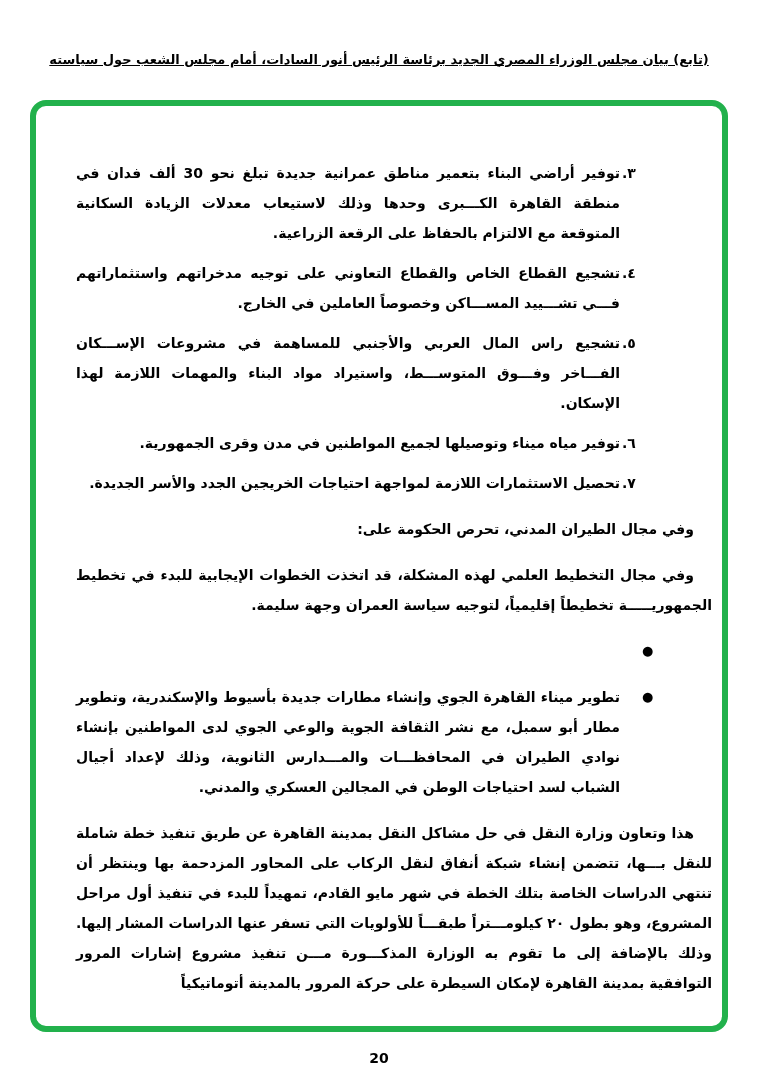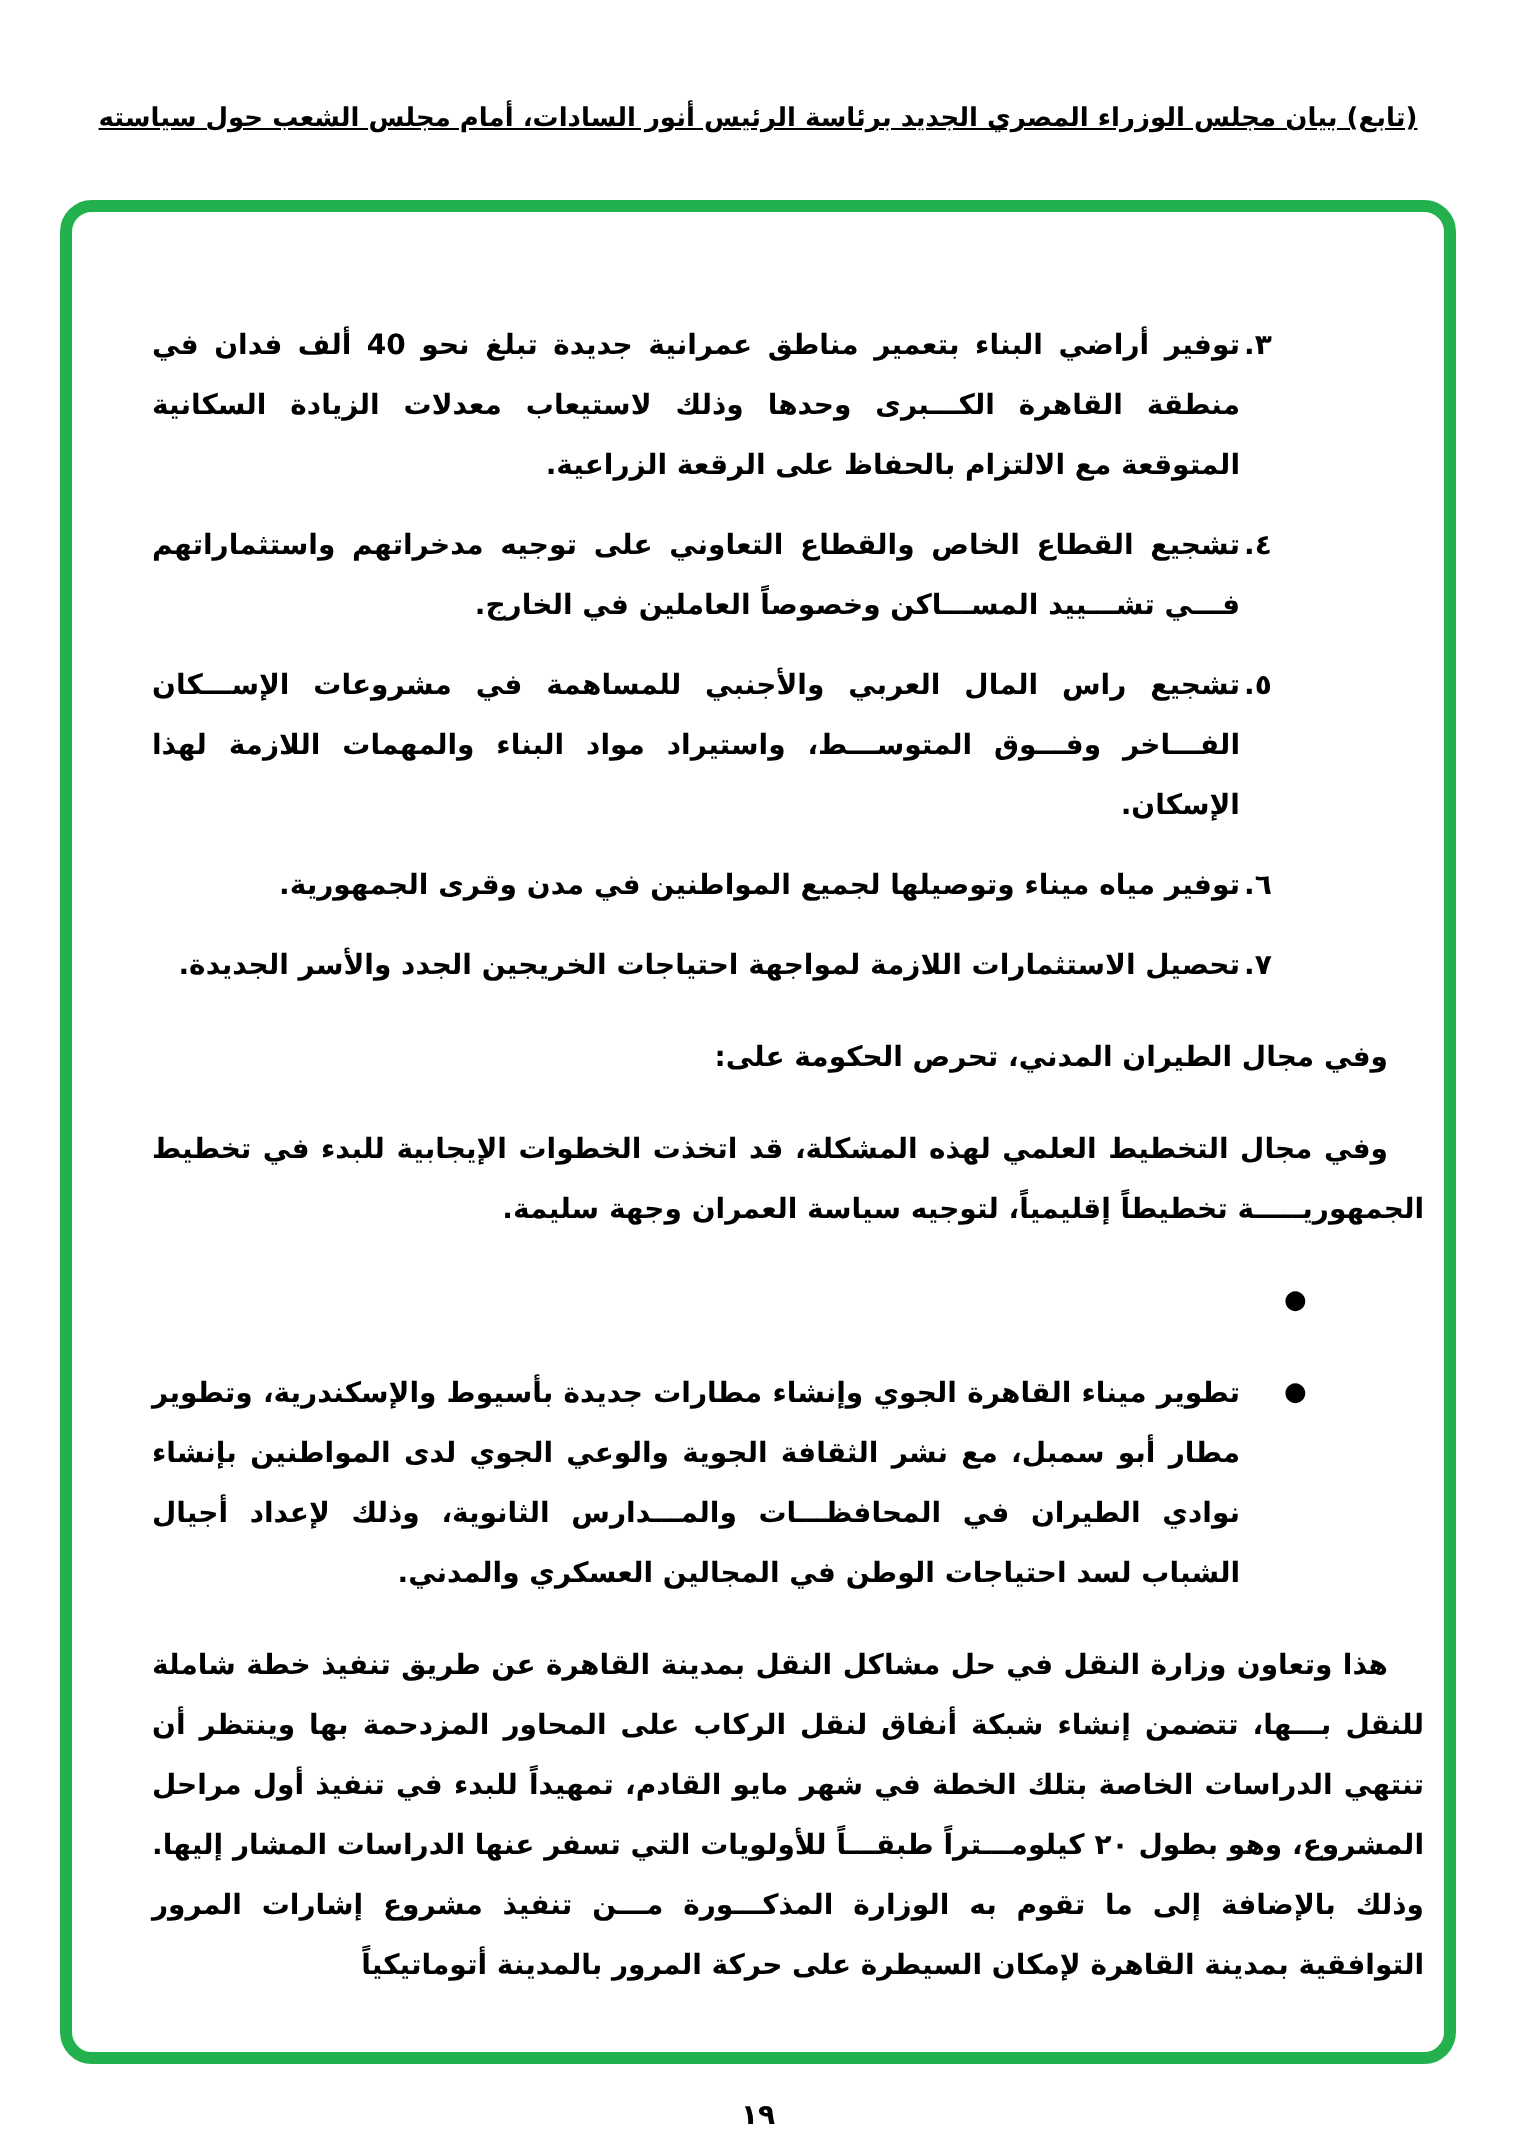--- a/index.html
+++ b/index.html
@@ -65,21 +65,21 @@
 </head>
 <body>
 
 <div class="doc-header">(تابع) بيان مجلس الوزراء المصري الجديد برئاسة الرئيس أنور السادات، أمام مجلس الشعب حول سياسته</div>
 
 <div class="frame">
   <div class="content">
 
     <div class="item">
       <span class="num">٣.</span>
-      <span class="itext">توفير أراضي البناء بتعمير مناطق عمرانية جديدة تبلغ نحو 40 ألف فدان في منطقة القاهرة الكـــبرى وحدها وذلك لاستيعاب معدلات الزيادة السكانية المتوقعة مع الالتزام بالحفاظ على الرقعة الزراعية.</span>
+      <span class="itext">توفير أراضي البناء بتعمير مناطق عمرانية جديدة تبلغ نحو 30 ألف فدان في منطقة القاهرة الكـــبرى وحدها وذلك لاستيعاب معدلات الزيادة السكانية المتوقعة مع الالتزام بالحفاظ على الرقعة الزراعية.</span>
     </div>
 
     <div class="item">
       <span class="num">٤.</span>
       <span class="itext">تشجيع القطاع الخاص والقطاع التعاوني على توجيه مدخراتهم واستثماراتهم فـــي تشـــييد المســـاكن وخصوصاً العاملين في الخارج.</span>
     </div>
 
     <div class="item">
       <span class="num">٥.</span>
       <span class="itext">تشجيع راس المال العربي والأجنبي للمساهمة في مشروعات الإســـكان الفـــاخر وفـــوق المتوســـط، واستيراد مواد البناء والمهمات اللازمة لهذا الإسكان.</span>
@@ -108,13 +108,13 @@
       <span class="itext">تطوير ميناء القاهرة الجوي وإنشاء مطارات جديدة بأسيوط والإسكندرية، وتطوير مطار أبو سمبل، مع نشر الثقافة الجوية والوعي الجوي لدى المواطنين بإنشاء نوادي الطيران في المحافظـــات والمـــدارس الثانوية، وذلك لإعداد أجيال الشباب لسد احتياجات الوطن في المجالين العسكري والمدني.</span>
     </div>
 
 
 
     <p class="para gap">هذا وتعاون وزارة النقل في حل مشاكل النقل بمدينة القاهرة عن طريق تنفيذ خطة شاملة للنقل بـــها، تتضمن إنشاء شبكة أنفاق لنقل الركاب على المحاور المزدحمة بها وينتظر أن تنتهي الدراسات الخاصة بتلك الخطة في شهر مايو القادم، تمهيداً للبدء في تنفيذ أول مراحل المشروع، وهو بطول ٢٠ كيلومـــتراً طبقـــاً للأولويات التي تسفر عنها الدراسات المشار إليها. وذلك بالإضافة إلى ما تقوم به الوزارة المذكـــورة مـــن تنفيذ مشروع إشارات المرور التوافقية بمدينة القاهرة لإمكان السيطرة على حركة المرور بالمدينة أتوماتيكياً</p>
 
   </div>
 </div>
 
-<div class="page-number">١٩</div>
+<div class="page-number">20</div>
 
 </body></html>

